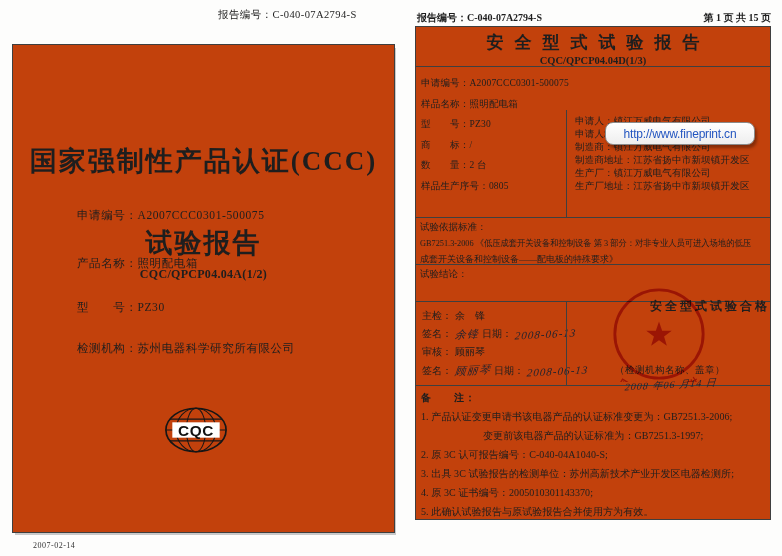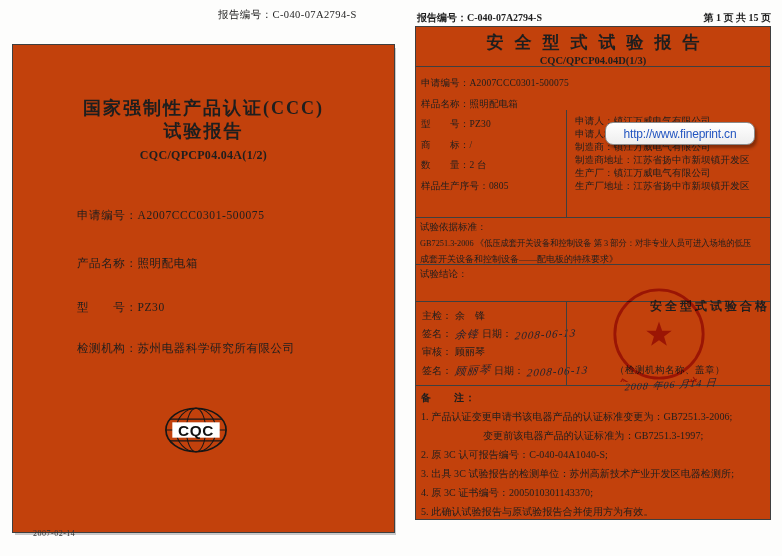--- a/index.html
+++ b/index.html
@@ -7,27 +7,27 @@
   body { font-family: "Liberation Serif", serif; color: #1e1e1e; background: #fdfdfc; position: relative; overflow: hidden; }
   .canvas { position: absolute; inset: 0; }
 
   
   .page { position: absolute; background: #c2410c; border: 1px solid #3f3f3f; }
 
   
   .hdr-left { position: absolute; left: 218px; top: 8px; font-size: 10.5px; letter-spacing: .4px; white-space: nowrap; }
   #left-page { left: 12px; top: 44px; width: 383px; height: 489px; box-shadow: 2px 3px 0 -1px #c9c9c9; }
   .lp-titleblock { position: absolute; top: 52px; left: 0; width: 100%; text-align: center; }
-  .lp-title { font-size: 18px; font-weight: 600; letter-spacing: 2px; line-height: 1.25; white-space: nowrap; }
+  .lp-title { font-size: 27px; font-weight: 600; letter-spacing: 2px; line-height: 1.25; white-space: nowrap; margin-top: 48px; }
   .lp-subtitle { margin-top: 6px; font-size: 12px; font-weight: 700; letter-spacing: .3px; }
   .lp-fields { position: absolute; left: 64px; top: 163px; right: 10px; }
   .lp-field { font-size: 11.5px; letter-spacing: .6px; white-space: nowrap; }
   .lp-field.m1 { margin-bottom: 33px; } .lp-field.m2 { margin-bottom: 29px; } .lp-field.m3 { margin-bottom: 26px; }
   .cqc { position: absolute; left: 151px; top: 361px; width: 64px; height: 48px; }
-  .ftr-left { position: absolute; left: 33px; top: 529px; font-size: 8px; color: #333; letter-spacing: .5px; }
+  .ftr-left { position: absolute; left: 33px; top: 541px; font-size: 8px; color: #333; letter-spacing: .5px; }
 
   
   .rp-hdr { position: absolute; left: 417px; top: 11px; width: 354px; display: flex; justify-content: space-between; font-size: 10px; font-weight: 600; white-space: nowrap; }
   .ftr-right { position: absolute; left: 417px; top: 555px; font-size: 8px; color: #333; letter-spacing: .5px; }
 
   
   #right-page { left: 415px; top: 26px; width: 356px; height: 494px; display: flex; flex-direction: column; }
   .sec { border-bottom: 1px solid #3f3f3f; position: relative; width: 100%; }
   .s-title { height: 44px; text-align: center; padding-top: 4px; }
   .rp-title { font-size: 17px; font-weight: 700; letter-spacing: 11px; text-indent: 11px; white-space: nowrap; }

